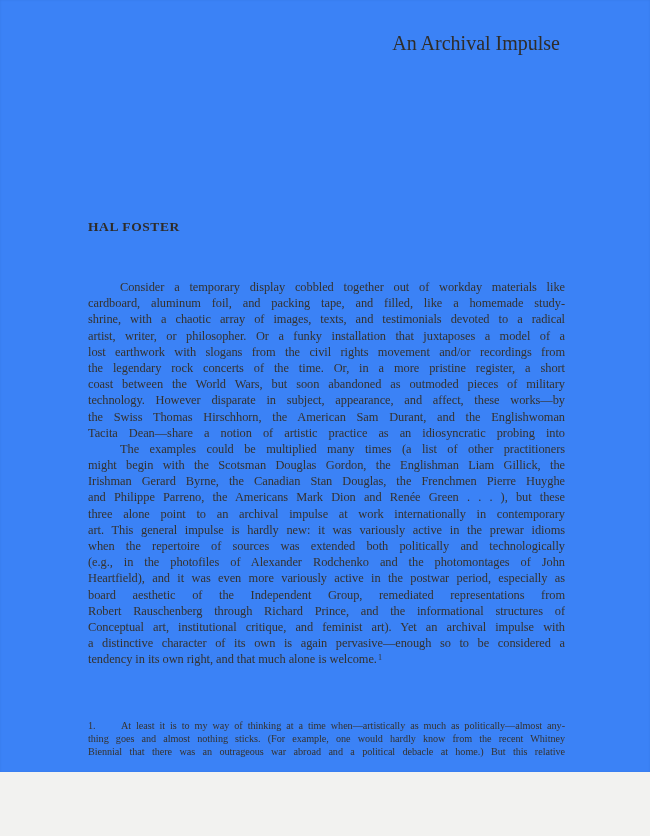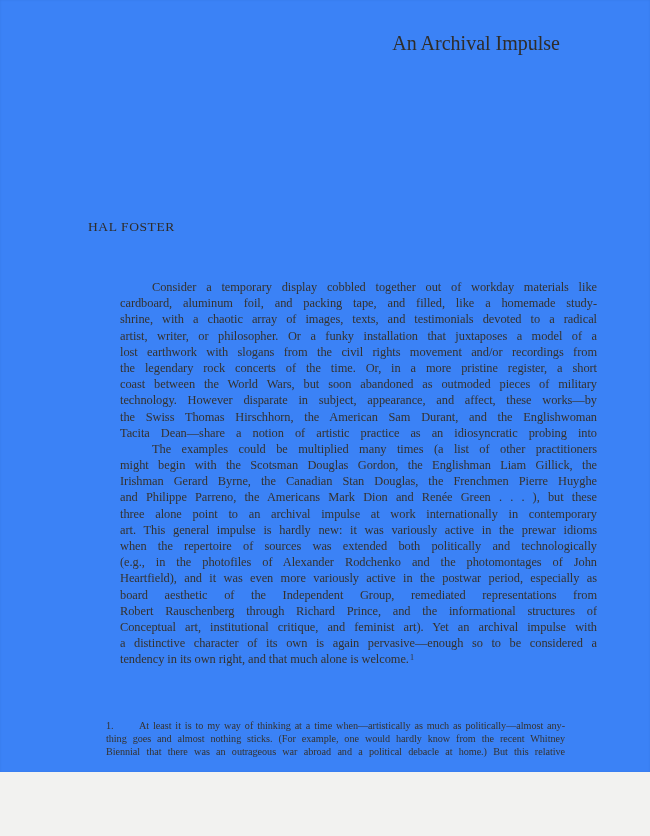--- a/index.html
+++ b/index.html
@@ -24,51 +24,51 @@
     white-space: nowrap;
   }
   .author {
     position: absolute;
     top: 219px;
     left: 88px;
     font-size: 13.5px;
     letter-spacing: 0.6px;
     color: #2f2c29;
     white-space: nowrap;
+    font-weight: bold;
   }
   .body-text {
     position: absolute;
     top: 279px;
     left: 88px;
     width: 477px;
     font-size: 12.4px;
     line-height: 16.2px;
     letter-spacing: -0.05px;
-    margin-left: 32px;
   }
   .line { height: 16.2px; overflow: hidden; }
   .j { text-align: justify; }
   .j::after { content: ""; display: inline-block; width: 100%; height: 0; }
   .indent { text-indent: 32px; }
   .sup {
     font-size: 0.65em;
     position: relative;
     top: -0.38em;
     margin-left: 1px;
   }
   .footnote {
     position: absolute;
     top: 719px;
     left: 88px;
     width: 477px;
     font-size: 10.2px;
     line-height: 13px;
     letter-spacing: -0.05px;
   }
-  .fn-line { height: 13px; overflow: hidden; margin-left: 18px; }
+  .fn-line { height: 13px; overflow: hidden; }
   .fn-num { display: inline-block; width: 33px; }
   .footer {
     position: absolute;
     top: 777px;
     left: 88px;
     font-size: 11.5px;
     font-style: italic;
     color: #3a3733;
     white-space: nowrap;
   }

